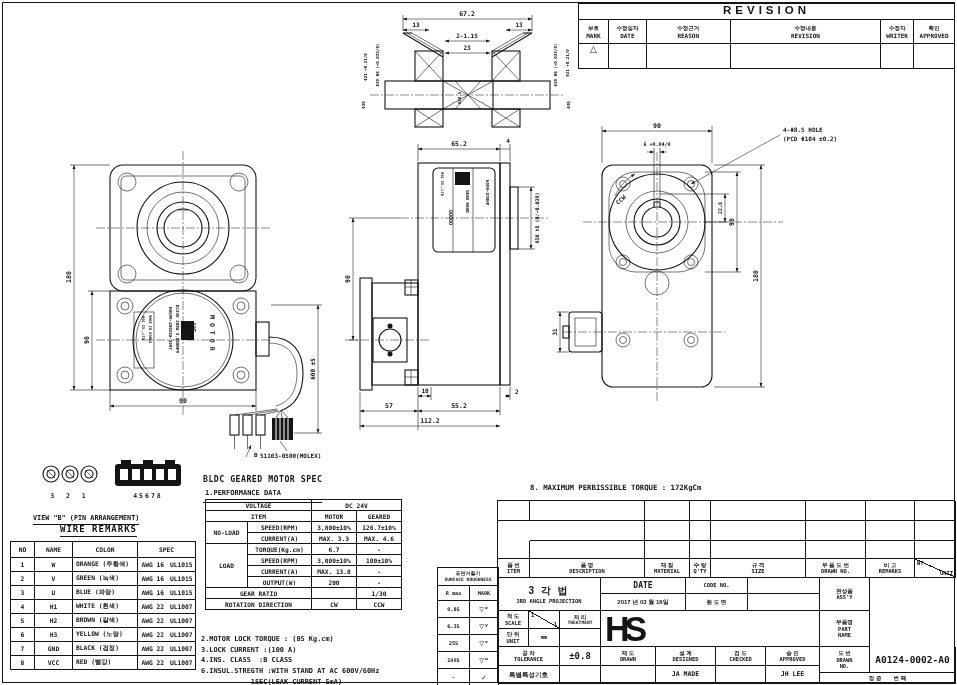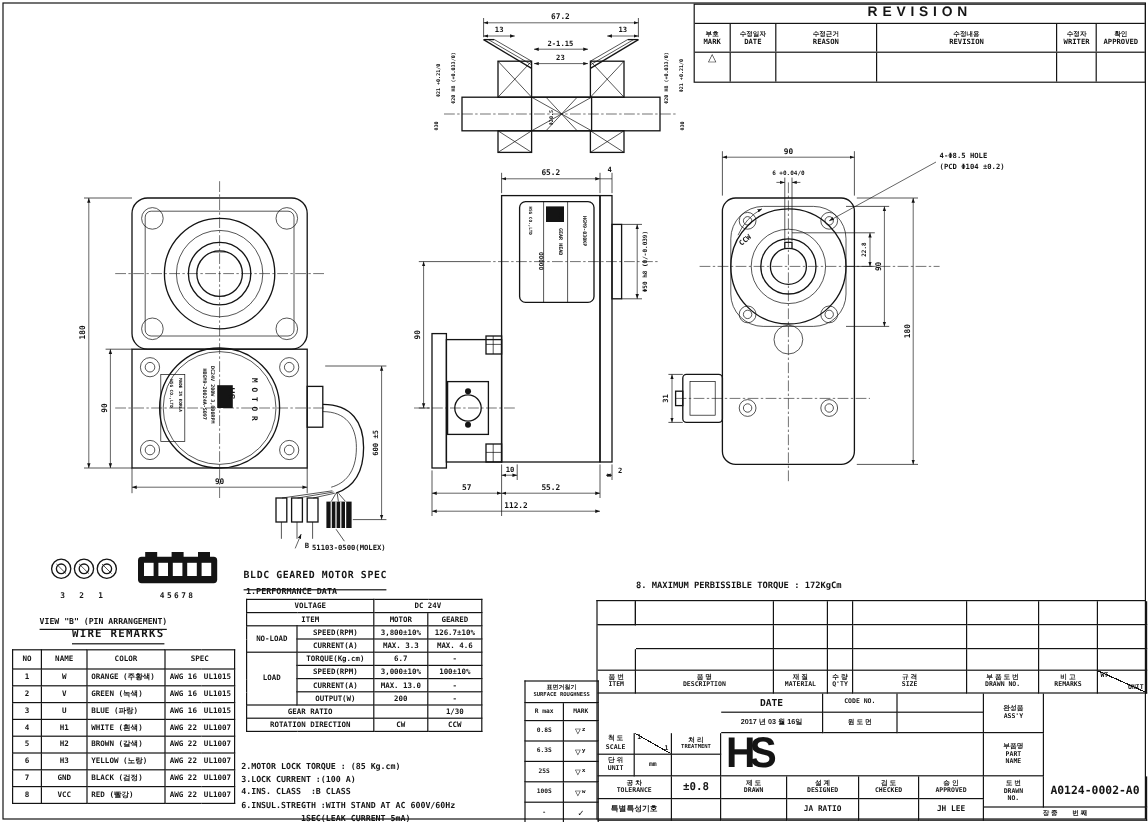--- a/index.html
+++ b/index.html
@@ -39,21 +39,21 @@
   
   .pin-cap{left:33px;top:514px;font:bold 6.8px "DejaVu Sans Mono",monospace;border-bottom:1px solid #141414;padding-bottom:2px}
   .wire-title{left:60px;top:524px;font:bold 9px "DejaVu Sans Mono",monospace;letter-spacing:1px;border-bottom:1.4px solid #141414;padding-bottom:2px}
   
   .wt{left:10px;top:541px;width:185px;border-collapse:collapse;table-layout:fixed}
   .wt th,.wt td{border:1px solid #141414;font:bold 6.3px "DejaVu Sans Mono",monospace;text-align:center;height:14px;overflow:hidden;white-space:nowrap}
   .wt th{height:16px}
   .wt .cL{text-align:left;padding-left:3px}
   .wt .kf{font-family:"DejaVu Sans Mono","Liberation Sans",monospace}
   
-  .spec-title{left:203px;top:474px;font:bold 8.2px "DejaVu Sans Mono",monospace;border-bottom:1.3px solid #141414;padding-bottom:7px;letter-spacing:.5px}
+  .spec-title{left:203px;top:474px;font:bold 8.2px "DejaVu Sans Mono",monospace;border-bottom:1.3px solid #141414;padding-bottom:18px;letter-spacing:.5px}
   .perf-title{left:205px;top:489px;font:bold 7px "DejaVu Sans Mono",monospace}
   .st{left:205px;top:499px;width:196px;border-collapse:collapse;table-layout:fixed}
   .st td{border:1px solid #141414;font:bold 6.2px "DejaVu Sans Mono",monospace;text-align:center;height:11px;overflow:hidden;white-space:nowrap}
   .spec-notes{left:201px;top:613px;font:bold 6.9px "DejaVu Sans Mono",monospace;line-height:10.6px;white-space:pre}
   
   .sr{left:437px;top:567px;width:61px;border-collapse:collapse;table-layout:fixed}
   .sr td{border:1px solid #141414;font:bold 5.2px "DejaVu Sans Mono",monospace;text-align:center;height:17px;overflow:hidden}
   .sr .hd{height:15px}
   .sr .ttl{height:18px;font-size:4.6px;line-height:1.15}
   .sr .ttl .k{font-size:5px}
@@ -681,20 +681,24 @@
     </div>
   <div class="cell" style="left:368px;top:58px;width:49px;height:19px">
       <span class="lbl-kr k">비   고</span>
       <span class="lbl-en">REMARKS</span>
     </div>
   <div class="cell diag" style="left:417px;top:58px;width:41px;height:19px">
       <span class="lbl-en corner-tl">WT</span>
       <span class="lbl-en corner-br">UNIT</span>
     </div>
 
+  <div class="cell" style="left:0;top:77px;width:103px;height:33px">
+    <span class="k" style="font:bold 10px 'Liberation Sans',sans-serif;letter-spacing:2px">3 각 법</span>
+    <span class="lbl-en">3RD ANGLE PROJECTION</span>
+  </div>
   <div class="cell" style="left:0;top:110px;width:31px;height:18px">
       <span class="lbl-kr k">척 도</span>
       <span class="lbl-en">SCALE</span>
     </div>
   <div class="cell diag" style="left:31px;top:110px;width:31px;height:18px">
       <span class="lbl-en corner-tl">1</span>
       <span class="lbl-en corner-br">1</span>
     </div>
   <div class="cell" style="left:62px;top:110px;width:41px;height:18px">
       <span class="lbl-kr k">처   리</span>
@@ -748,21 +752,21 @@
   <div class="cell" style="left:218px;top:146px;width:50px;height:19px">
       <span class="lbl-kr k">검 도</span>
       <span class="lbl-en">CHECKED</span>
     </div>
   <div class="cell" style="left:268px;top:146px;width:54px;height:19px">
       <span class="lbl-kr k">승 인</span>
       <span class="lbl-en">APPROVED</span>
     </div>
   <div class="cell" style="left:103px;top:165px;width:55px;height:18px"></div>
   <div class="cell" style="left:158px;top:165px;width:60px;height:18px">
-      <span class="lbl-en" style="font-size:6.5px">JA RATIO</span>
+      <span class="lbl-en" style="font-size:6.5px">JA MADE</span>
     </div>
   <div class="cell" style="left:218px;top:165px;width:50px;height:18px"></div>
   <div class="cell" style="left:268px;top:165px;width:54px;height:18px">
       <span class="lbl-en" style="font-size:6.5px">JH LEE</span>
     </div>
 
   <div class="cell" style="left:322px;top:77px;width:50px;height:33px">
       <span class="lbl-kr k">완성품</span>
       <span class="lbl-en">ASS'Y</span>
     </div>

